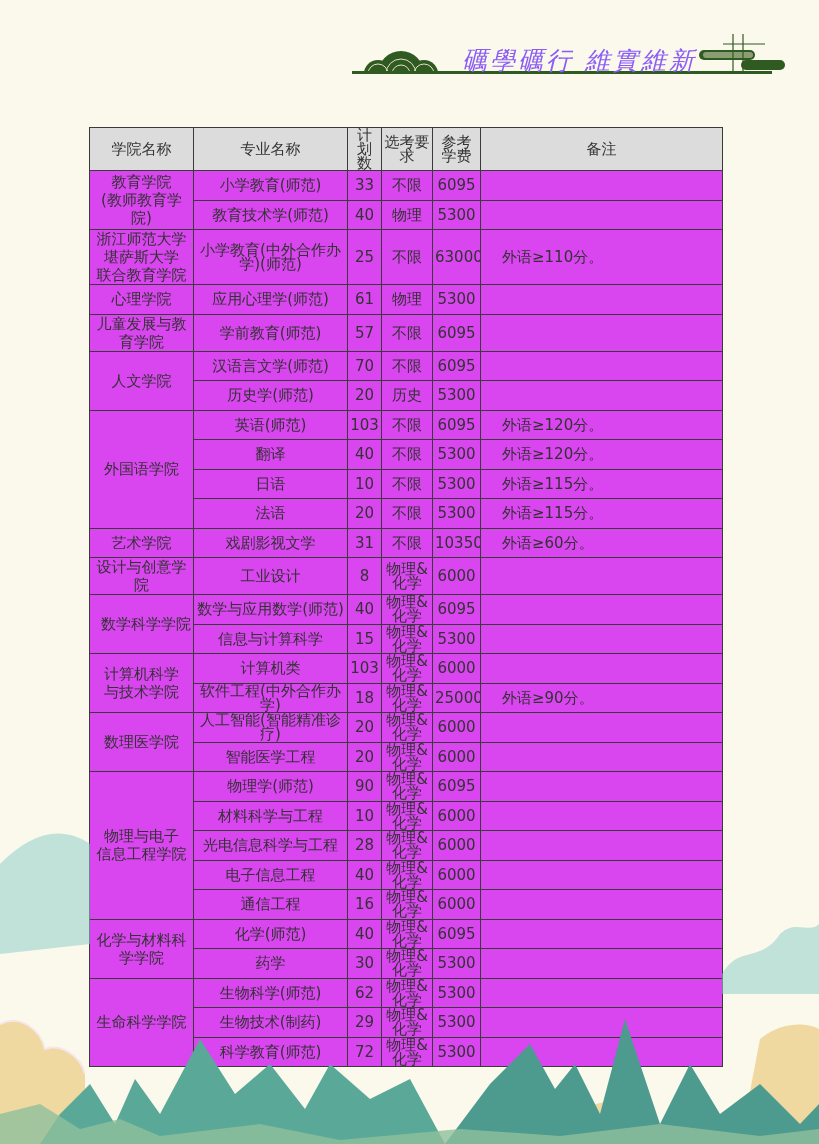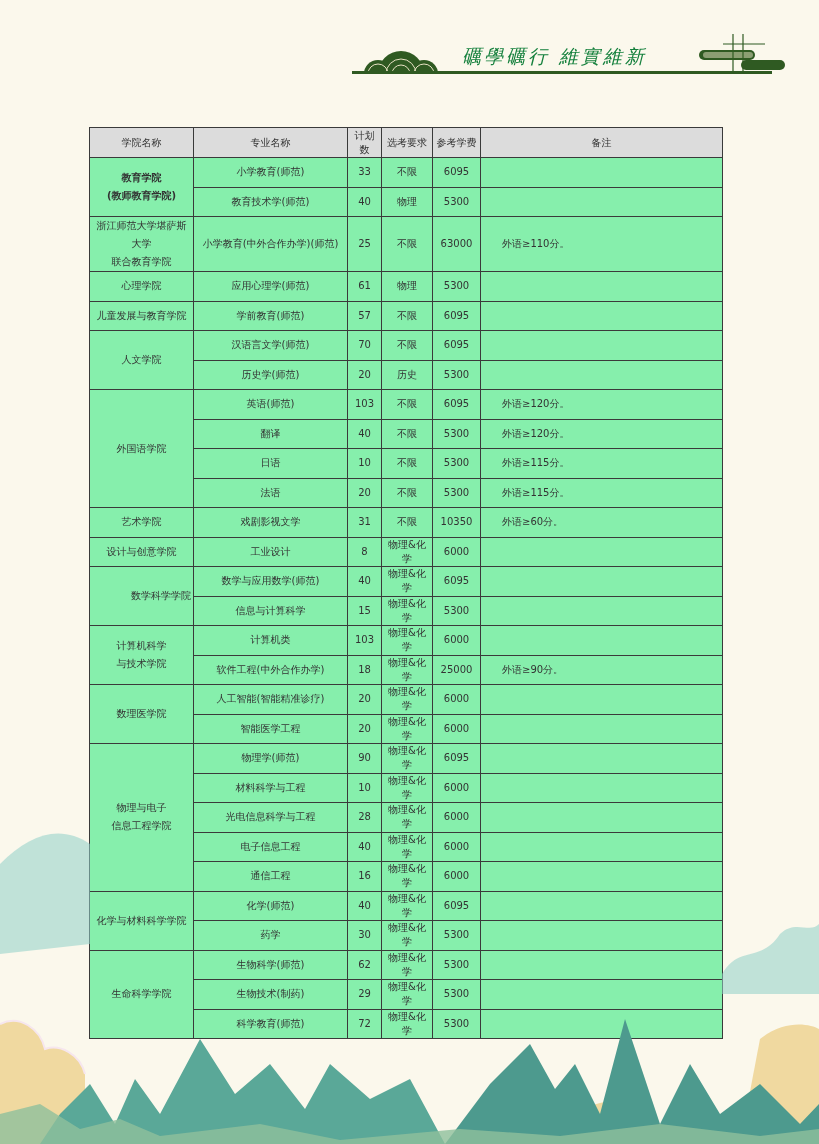--- a/index.html
+++ b/index.html
@@ -3,27 +3,27 @@
 <meta charset="utf-8">
 <style>
   html, body { margin:0; padding:0; }
   body {
     width:819px; height:1144px; position:relative; overflow:hidden;
     background:#fbf8ec;
     font-family:"DejaVu Sans","Liberation Sans",sans-serif;
   }
   .header-band { position:absolute; left:0; top:0; width:819px; height:100px; }
   .motto-line { position:absolute; left:352px; top:71px; width:420px; height:3px; background:#2f5a22; }
-  .motto { position:absolute; left:462px; top:44px; font-family:"DejaVu Serif",serif; font-size:19px; color:#15803d; letter-spacing:3px; font-style:italic; white-space:nowrap; }
+  .motto { position:absolute; left:462px; top:44px; font-family:"DejaVu Serif",serif; font-size:25px; color:#8b5cf6; letter-spacing:3px; font-style:italic; white-space:nowrap; }
   .hill-logo { position:absolute; left:362px; top:46px; }
   .scroll-logo { position:absolute; left:693px; top:32px; }
   table.enroll {
     position:absolute; left:89px; top:127px; width:633px;
-    border-collapse:collapse; table-layout:fixed; background:#86efac;
-    font-size:10px; color:#333;
+    border-collapse:collapse; table-layout:fixed; background:#d946ef;
+    font-size:15px; color:#333;
   }
   table.enroll th, table.enroll td {
     border:1px solid #3a3a3a; text-align:center; vertical-align:middle;
     padding:0 2px; line-height:14px; overflow:hidden;
   }
   table.enroll th { background:#dcdcdc; font-weight:normal; height:29px; }
   table.enroll td { height:28.5px; }
   table.enroll td.note { text-align:left; padding-left:21px; }
   .scenery { position:absolute; left:0; bottom:0; width:819px; height:320px; pointer-events:none; }
 </style>
@@ -66,21 +66,21 @@
       <th>学院名称</th>
       <th>专业名称</th>
       <th>计划数</th>
       <th>选考要求</th>
       <th>参考学费</th>
       <th>备注</th>
     </tr>
   </thead>
   <tbody id="table-body">
       <tr>
-        <td rowspan="2" style="white-space: pre-line; line-height: 18px; font-weight: bold;">教育学院
+        <td rowspan="2" style="white-space: pre-line; line-height: 18px;">教育学院
 (教师教育学院)</td>
         <td>小学教育(师范)</td>
         <td>33</td>
         <td>不限</td>
         <td>6095</td>
         <td class="note"></td>
       </tr>
       <tr>
         <td>教育技术学(师范)</td>
         <td>40</td>

